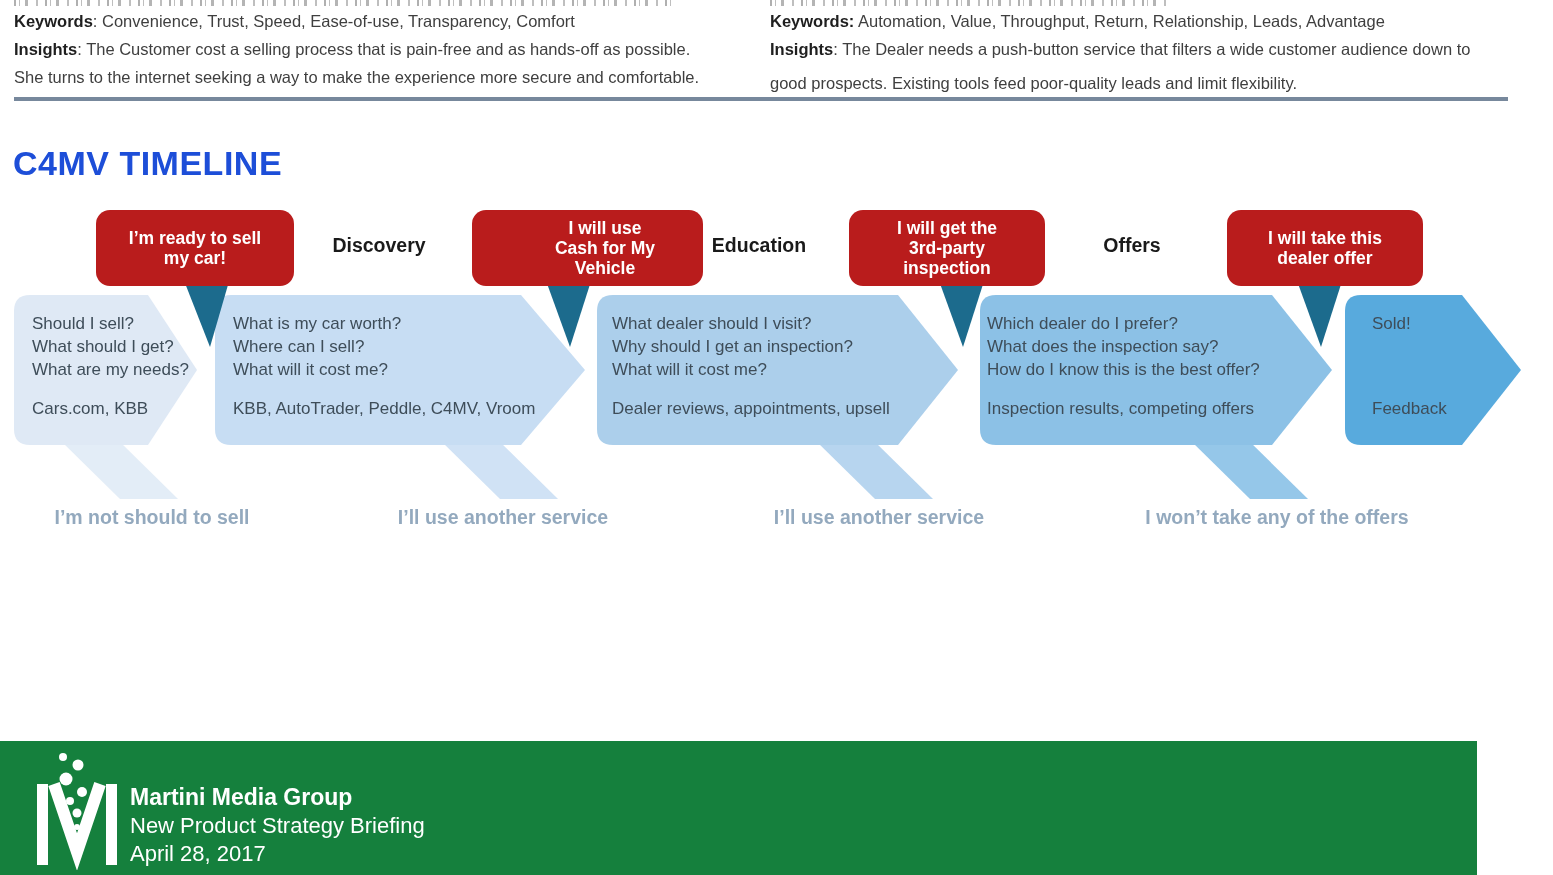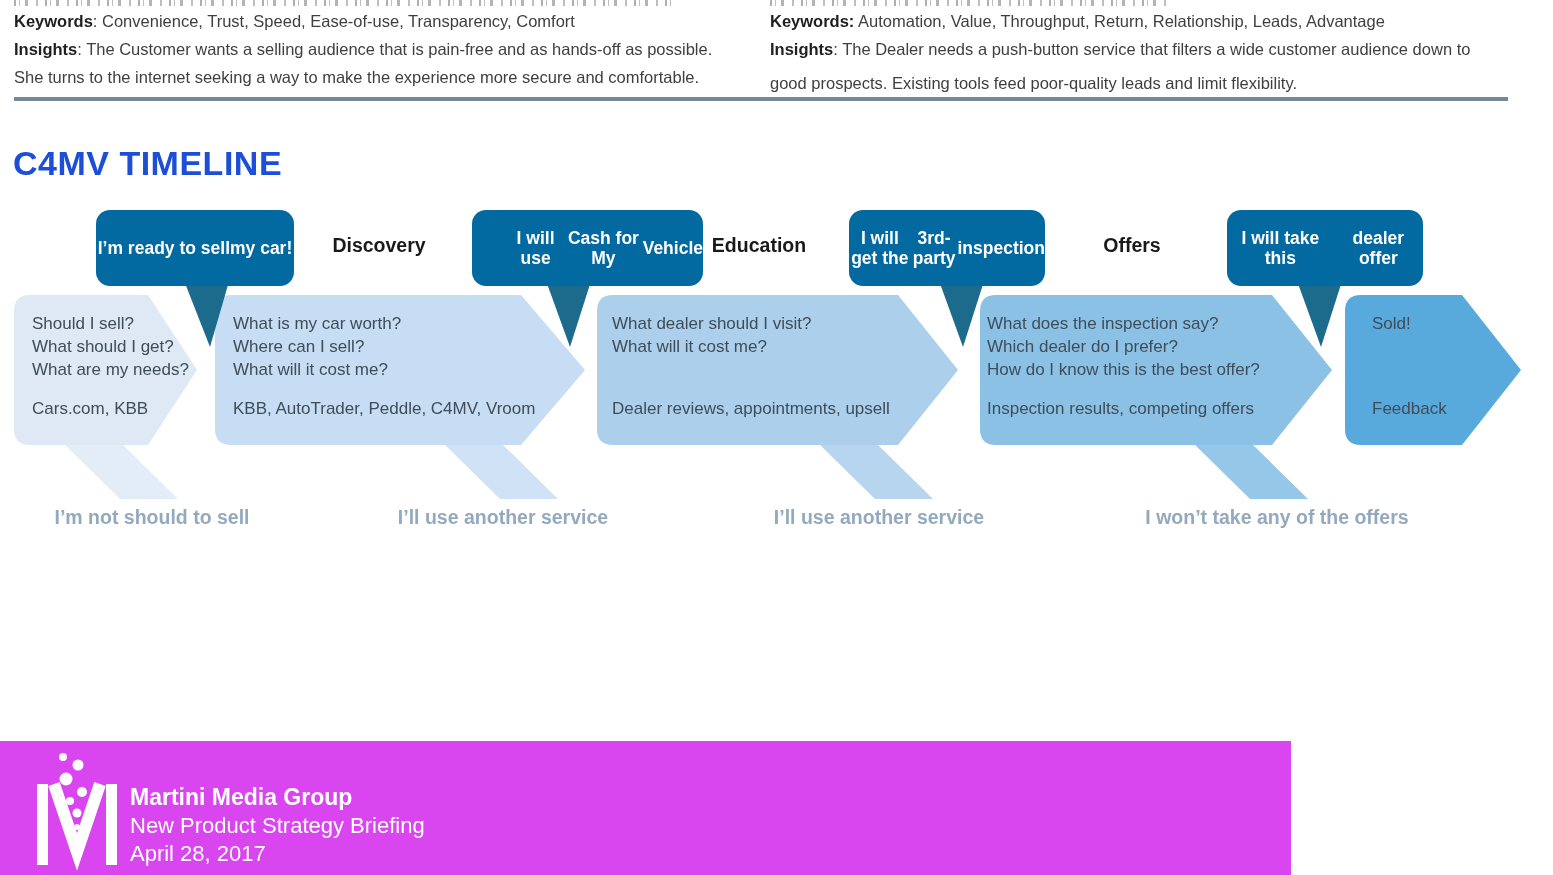--- a/index.html
+++ b/index.html
@@ -24,53 +24,53 @@
   .hline b{color:#1f1f1f;font-weight:bold;}
 
   .rule{background:#77889c;}
 
   .page-title{
     font-size:34px;font-weight:bold;color:#1d4ed8;letter-spacing:.5px;white-space:nowrap;
   }
 
   
   .bubble{
-    background:#0369a1;border-radius:14px;color:#ffffff;
-    display:flex;flex-direction:row;align-items:center;justify-content:center;
+    background:#b91c1c;border-radius:14px;color:#ffffff;
+    display:flex;flex-direction:column;align-items:center;justify-content:center;
     font-weight:bold;font-size:17.5px;line-height:20px;text-align:center;
   }
 
   .stage-label{
     font-size:19.5px;font-weight:bold;color:#1a1a1a;white-space:nowrap;
     transform:translateX(-50%);
   }
 
   .panel-questions{font-size:17px;line-height:23px;color:#3e4d59;white-space:nowrap;}
   .panel-sources{font-size:17px;color:#3e4d59;white-space:nowrap;}
 
   .exit-label{
     font-size:19.5px;font-weight:bold;color:#93a9be;white-space:nowrap;
     transform:translateX(-50%);
   }
 
   
   .footer{
-    left:0;top:741px;width:1291px;height:134px;background:#d946ef;
+    left:0;top:741px;width:1477px;height:134px;background:#15803d;
   }
   .footer-company{font-size:23px;font-weight:bold;color:#ffffff;white-space:nowrap;}
   .footer-sub{font-size:22px;color:#ffffff;white-space:nowrap;}
 </style>
 </head>
 <body>
 
 <div class="abs clip-strip" style="left:14px;width:662px;"></div>
 <div class="abs clip-strip" style="left:770px;width:398px;"></div>
 
 <div class="abs hline" style="left:14px;top:12px;"><b>Keywords</b><span>: Convenience, Trust, Speed, Ease-of-use, Transparency, Comfort</span></div>
-<div class="abs hline" style="left:14px;top:40px;"><b>Insights</b><span>: The Customer wants a selling audience that is pain-free and as hands-off as possible.</span></div>
+<div class="abs hline" style="left:14px;top:40px;"><b>Insights</b><span>: The Customer cost a selling process that is pain-free and as hands-off as possible.</span></div>
 <div class="abs hline" style="left:14px;top:68px;">She turns to the internet seeking a way to make the experience more secure and comfortable.</div>
 
 <div class="abs hline" style="left:770px;top:12px;"><b>Keywords:</b><span> Automation, Value, Throughput, Return, Relationship, Leads, Advantage</span></div>
 <div class="abs hline" style="left:770px;top:40px;"><b>Insights</b><span>: The Dealer needs a push-button service that filters a wide customer audience down to</span></div>
 <div class="abs hline" style="left:770px;top:68px;margin-top:6px;">good prospects.  Existing tools feed poor-quality leads and limit flexibility.</div>
 
 <div class="abs rule" style="left:14px;top:97px;width:1494px;height:4px;"></div>
 
 <div class="abs page-title" style="left:13px;top:144px;">C4MV TIMELINE</div>
 
@@ -125,27 +125,28 @@
 
 <div class="abs panel-questions" style="left:233px;top:312px;">
   <div>What is my car worth?</div>
   <div>Where can I sell?</div>
   <div>What will it cost me?</div>
 </div>
 <div class="abs panel-sources" style="left:233px;top:399px;">KBB, AutoTrader, Peddle, C4MV, Vroom</div>
 
 <div class="abs panel-questions" style="left:612px;top:312px;">
   <div>What dealer should I visit?</div>
+  <div>Why should I get an inspection?</div>
   <div>What will it cost me?</div>
 </div>
 <div class="abs panel-sources" style="left:612px;top:399px;">Dealer reviews, appointments, upsell</div>
 
 <div class="abs panel-questions" style="left:987px;top:312px;">
+  <div>Which dealer do I prefer?</div>
   <div>What does the inspection say?</div>
-  <div>Which dealer do I prefer?</div>
   <div>How do I know this is the best offer?</div>
 </div>
 <div class="abs panel-sources" style="left:987px;top:399px;">Inspection results, competing offers</div>
 
 <div class="abs panel-questions" style="left:1372px;top:312px;">
   <div>Sold!</div>
 </div>
 <div class="abs panel-sources" style="left:1372px;top:399px;">Feedback</div>
 
 <div class="abs exit-label" style="left:152px;top:506px;">I’m not should to sell</div>

